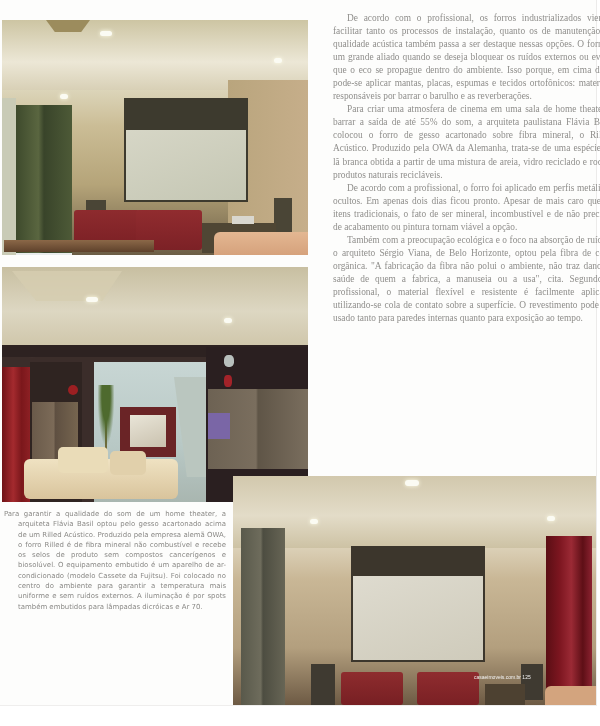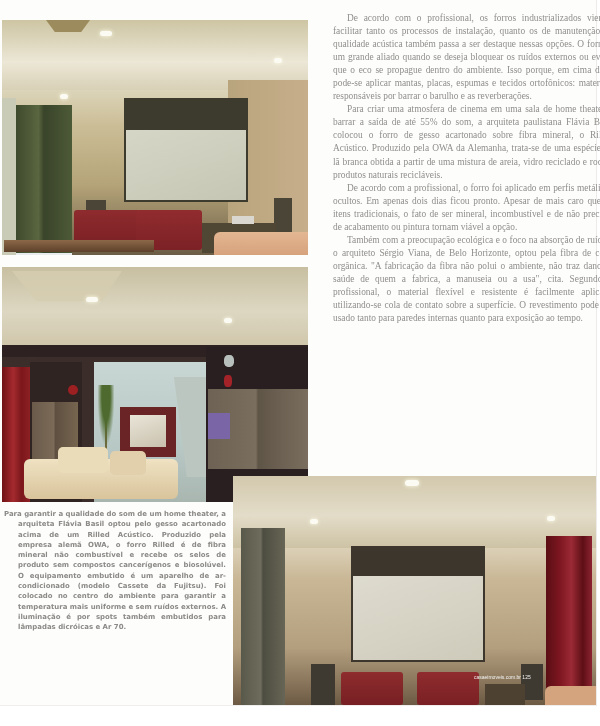--- a/index.html
+++ b/index.html
@@ -89,21 +89,21 @@
     position: absolute; left: 333px; top: 12px; width: 280px;
     font-family: "Liberation Serif", serif; font-size: 9.4px; line-height: 13.05px;
     color: #8f8e8b; text-align: justify;
   }
   .article p { text-indent: 14px; hyphens: auto; }
 
   
   .caption { position: absolute; left: 4px; top: 509px; width: 222px;
     font-family: "DejaVu Sans", sans-serif; color: #8a8986; }
   .caption-title { font-size: 7px; font-weight: bold; color: #9a5a57; letter-spacing: .1px; margin-bottom: 2px; }
-  .caption-body { font-size: 6.95px; line-height: 10.3px; text-align: justify; padding-left: 14px; text-indent: -14px; font-weight: bold; color:#8b8a87; }
+  .caption-body { font-size: 6.95px; line-height: 10.3px; text-align: justify; padding-left: 14px; text-indent: -14px; font-weight: normal; color:#8b8a87; }
 </style>
 </head>
 <body>
 
 <div class="page">
 
   <div class="photo" id="photo1">
     <div class="ceiling"></div>
     <div class="ceiling-wedge"></div>
     <div class="light" style="left:98px;top:11px;width:12px;"></div>

